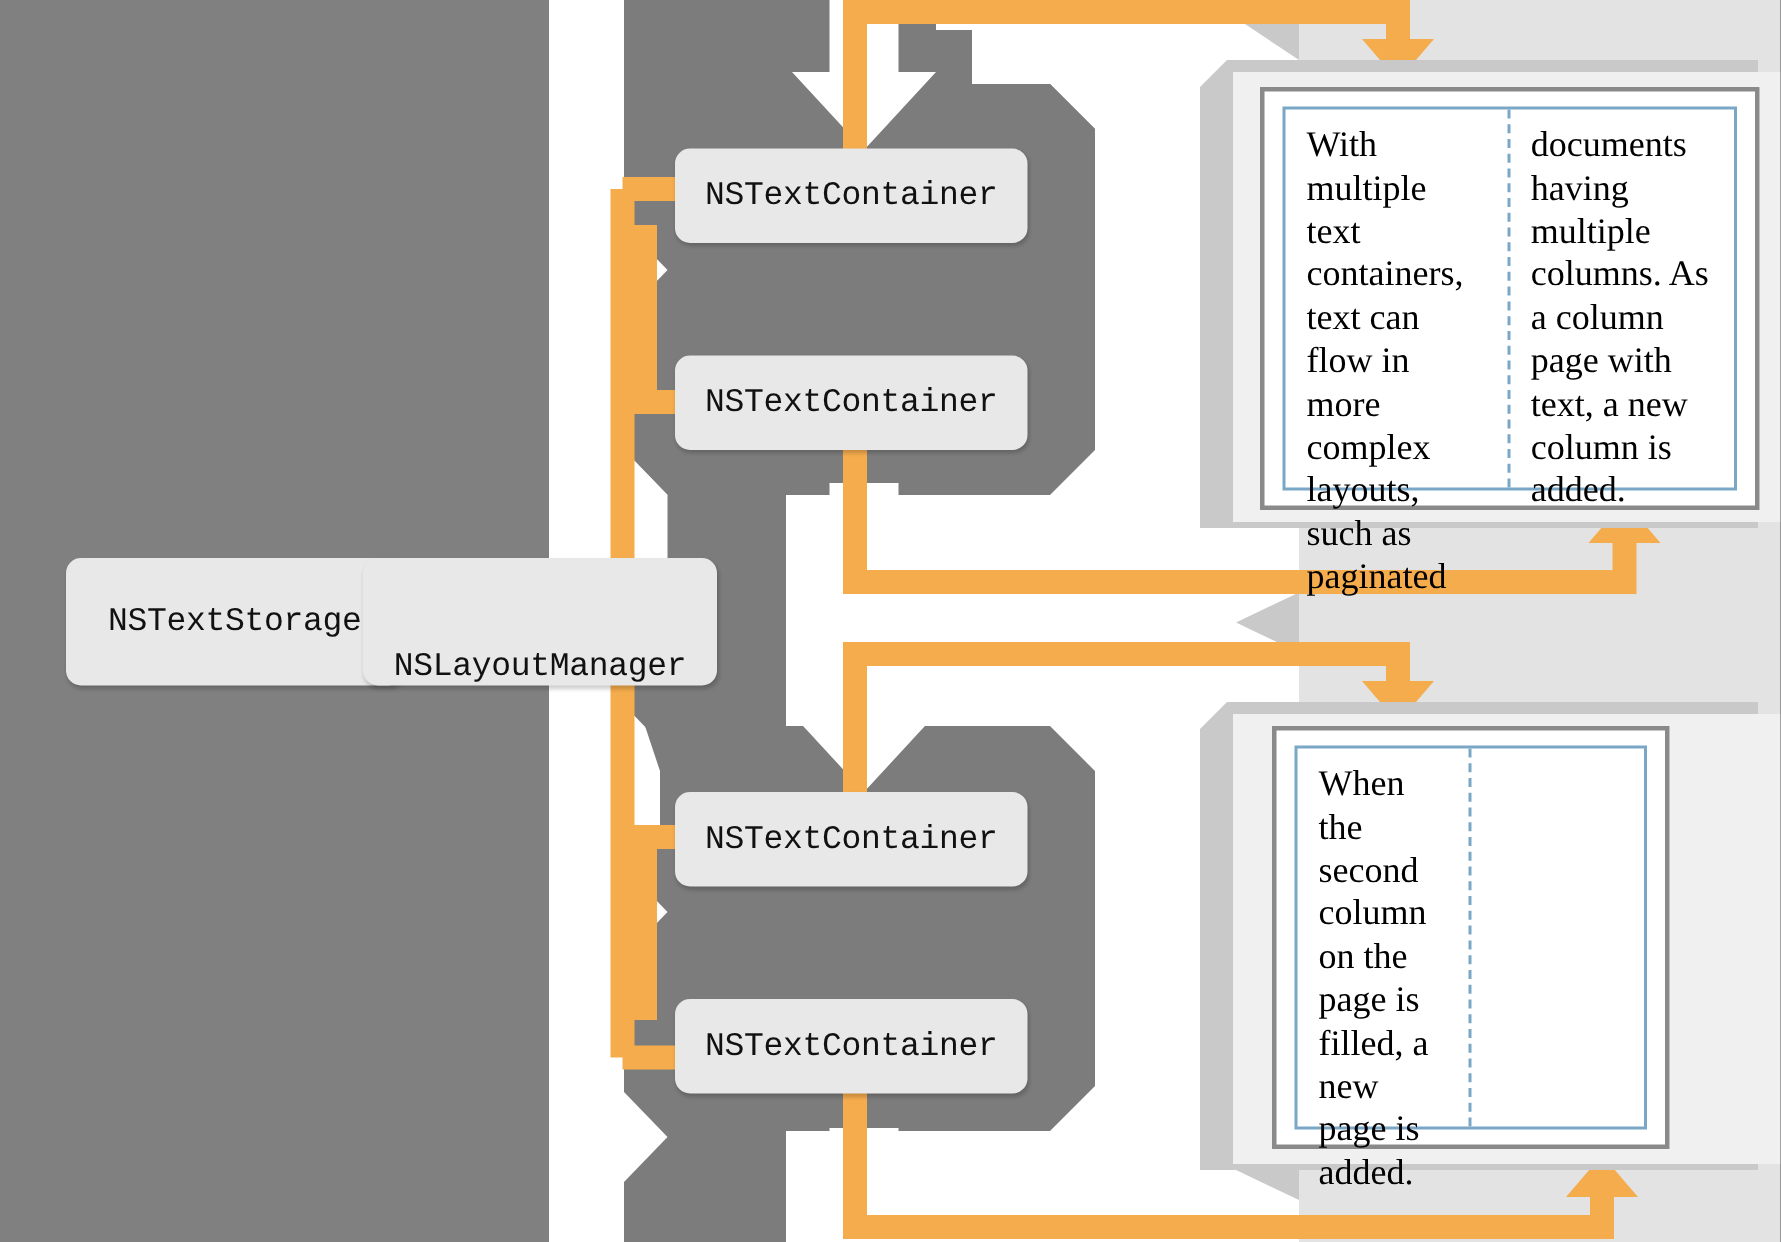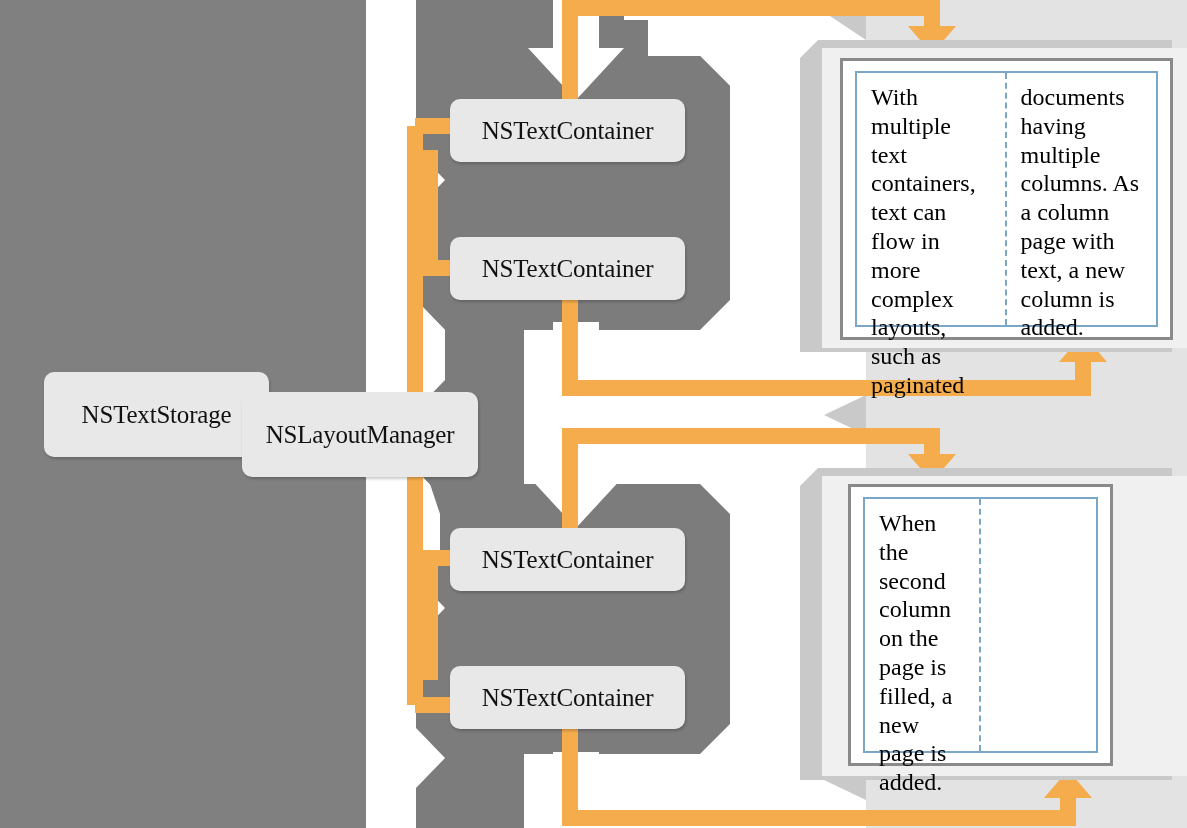--- a/index.html
+++ b/index.html
@@ -23,23 +23,23 @@
     height: 828px;
   }
   .node-box {
     position: absolute;
     background: #E8E8E8;
     border-radius: 10px;
     box-shadow: 1px 2px 3px rgba(0,0,0,0.20);
     display: flex;
     align-items: center;
     justify-content: center;
-    font-size: 25px;
+    font-size: 22px;
     color: #111111;
-    font-family: Liberation Serif, serif;
+    font-family: Liberation Mono, monospace;
     letter-spacing: -0.2px;
     white-space: nowrap;
   }
   .doc-shadow {
     position: absolute;
     background: #C9C9C9;
   }
   .doc-panel {
     position: absolute;
     background: #F0F0F0;
@@ -266,21 +266,21 @@
 
     <rect x="206" y="400" width="42" height="20" fill="#F5AC4C"></rect>
     <path fill="#FFFFFF" d="M 206 400 L 227 372 L 248 400 Z"></path>
     <path fill="#FFFFFF" d="M 206 420 L 227 450 L 248 420 Z"></path>
   </svg>
 
   <div class="node-box" style="left:0px; top:372px; width:225px; height:85px;margin-left:44px;">
     <span>NSTextStorage</span>
   </div>
 
-  <div class="node-box" style="left:242px; top:392px; width:236px; height:85px;">
+  <div class="node-box" style="left:242px; top:372px; width:236px; height:85px;align-items:flex-end;">
     <span>NSLayoutManager</span>
   </div>
 
   <div class="node-box" style="left:450px; top:99px; width:235px; height:63px;">
     <span>NSTextContainer</span>
   </div>
 
   <div class="node-box" style="left:450px; top:237px; width:235px; height:63px;">
     <span>NSTextContainer</span>
   </div>

